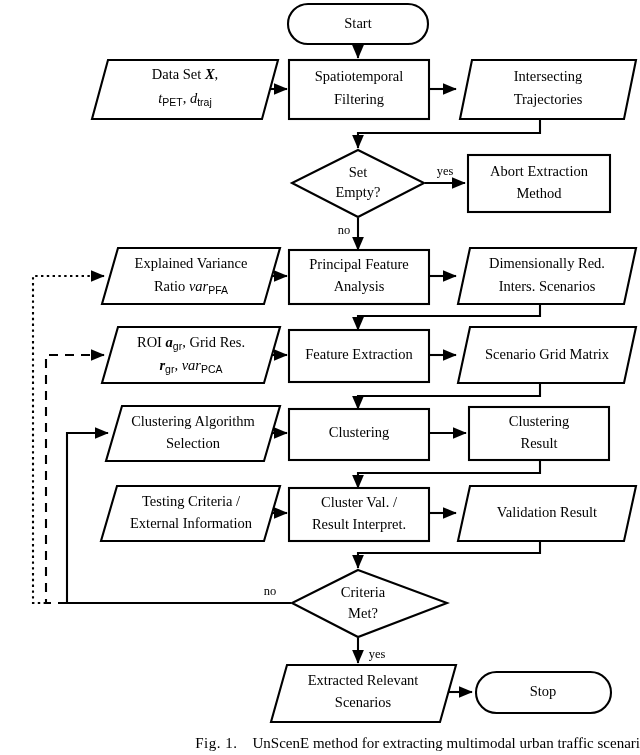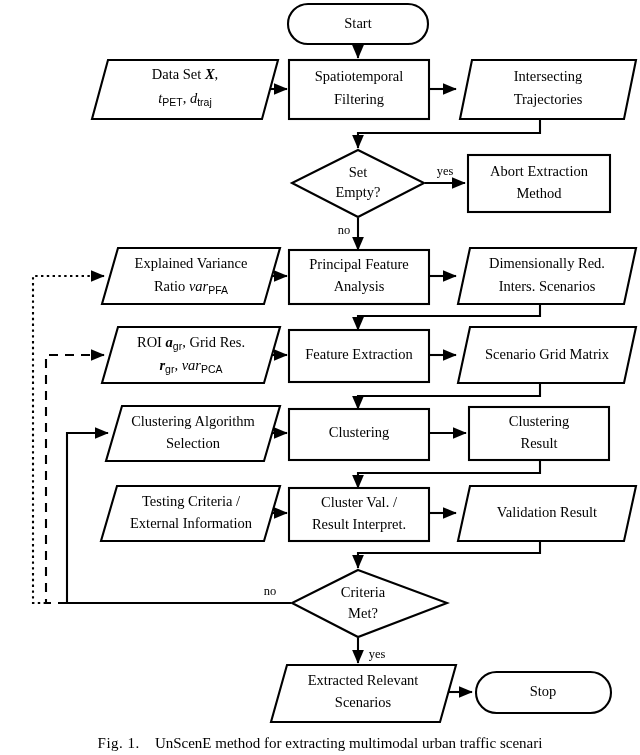--- a/index.html
+++ b/index.html
@@ -69,21 +69,21 @@
     font-size: 10.5px;
   }
   .caption {
     position: absolute;
     left: 0;
     top: 735px;
     width: 640px;
     font-family: "Liberation Serif", serif;
     font-size: 15px;
     color: #000000;
-    text-align: center;
+    text-align: right;
     white-space: nowrap;
     overflow: hidden;
   }
   .caption .cap-lbl { letter-spacing: 0.5px; }
 </style>
 </head>
 <body>
 
 <svg id="flowchart" viewBox="0 0 640 755" xmlns="http://www.w3.org/2000/svg">
 

